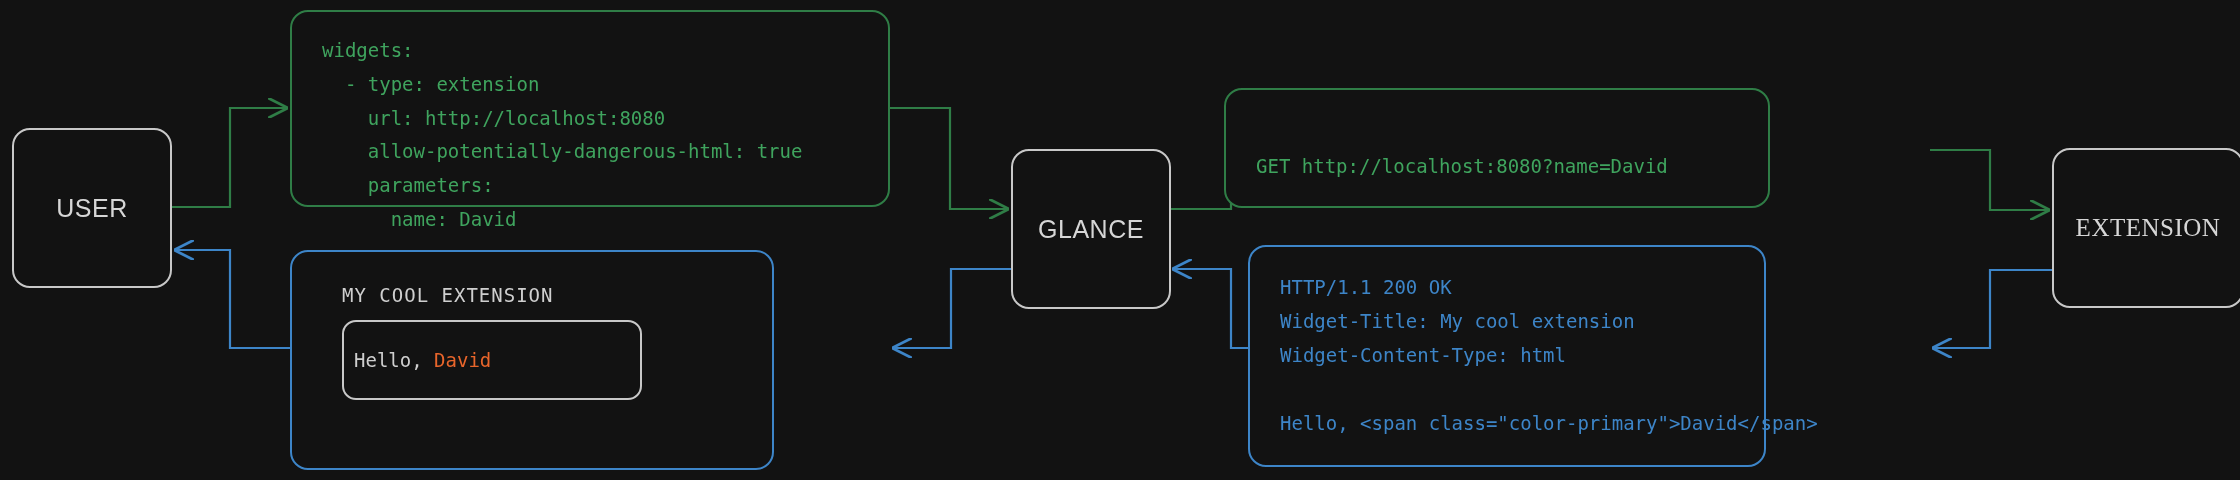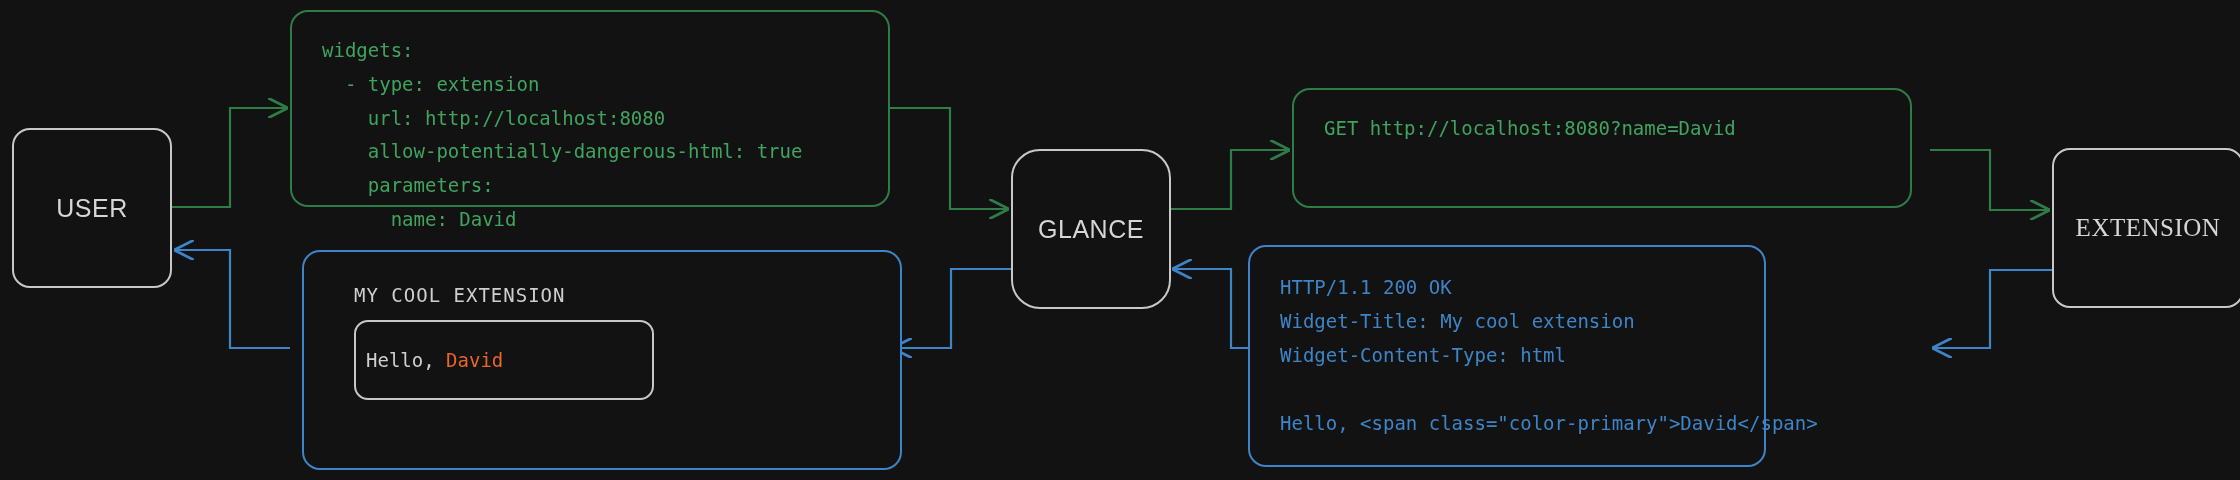--- a/index.html
+++ b/index.html
@@ -129,49 +129,49 @@
 
     <path d="M 1011 269 L 951 269 L 951 348 L 894 348" fill="none" stroke="#3d85c8" stroke-width="2.2" marker-end="url(#arrow-blue)"></path>
 
     <path d="M 290 348 L 230 348 L 230 250 L 176 250" fill="none" stroke="#3d85c8" stroke-width="2.2" marker-end="url(#arrow-blue)"></path>
   </svg>
 
   <div class="node sans" style="left:12px; top:128px; width:160px; height:160px;">
     <span class="node-label">USER</span>
   </div>
 
-  <div class="node sans" style="left:1011px; top:149px; width:160px; height:160px;border-radius:29px;">
+  <div class="node sans" style="left:1011px; top:149px; width:160px; height:160px;">
     <span class="node-label">GLANCE</span>
   </div>
 
   <div class="node mono" style="left:2052px; top:148px; width:192px; height:160px;">
     <span class="node-label">EXTENSION</span>
   </div>
 
   <div class="msgbox green" style="left:290px; top:10px; width:600px; height:197px;">
     <pre class="code green">widgets:
   - type: extension
     url: http://localhost:8080
     allow-potentially-dangerous-html: true
     parameters:
       name: David</pre>
   </div>
 
-  <div class="msgbox green" style="left:1292px; top:88px; width:620px; height:120px; display:flex; align-items:flex-start;">
+  <div class="msgbox green" style="left:1224px; top:88px; width:546px; height:120px; display:flex; align-items:flex-end;">
     <pre class="code green">GET http://localhost:8080?name=David</pre>
   </div>
 
   <div class="msgbox blue" style="left:1248px; top:245px; width:518px; height:222px; display:flex; align-items:center;">
     <pre class="code blue">HTTP/1.1 200 OK
 Widget-Title: My cool extension
 Widget-Content-Type: html
 
 Hello, &lt;span class="color-primary"&gt;David&lt;/span&gt;</pre>
   </div>
 
-  <div class="render-box" style="left:302px; top:250px; width:600px; height:220px;">
+  <div class="render-box" style="left:290px; top:250px; width:484px; height:220px;">
     <div class="render-title">MY COOL EXTENSION</div>
     <div class="render-card">
       <span class="render-card-text"><span>Hello, </span><span class="accent">David</span></span>
     </div>
   </div>
 
 </div>
 
 </body></html>

